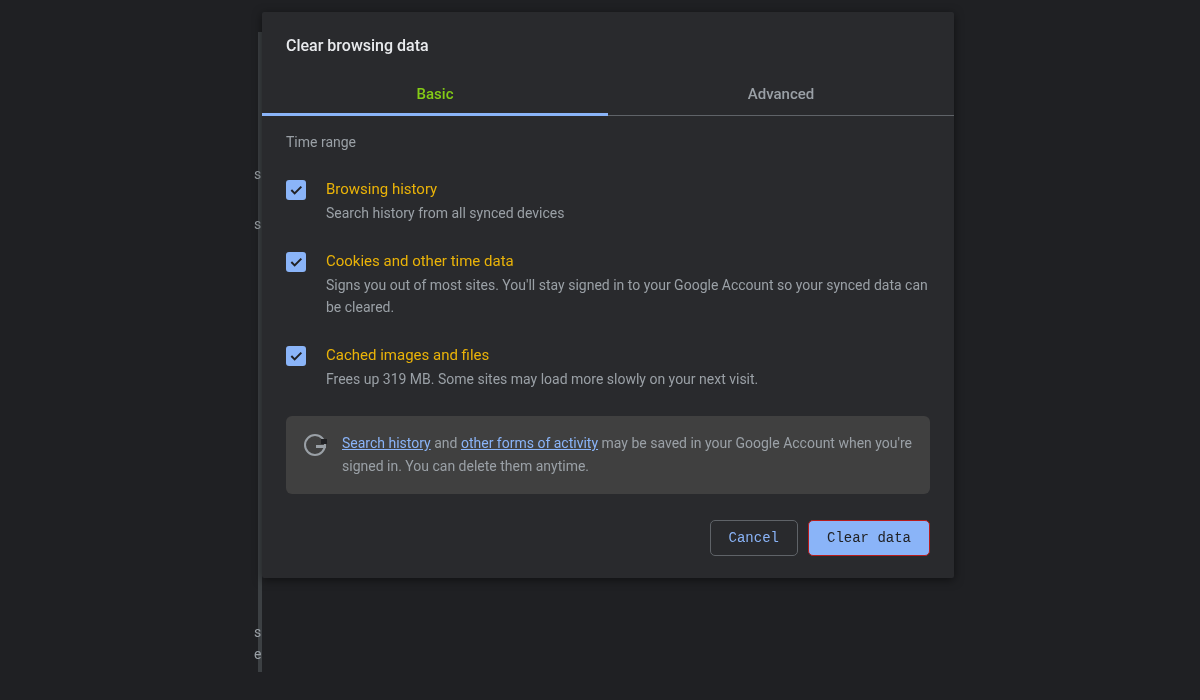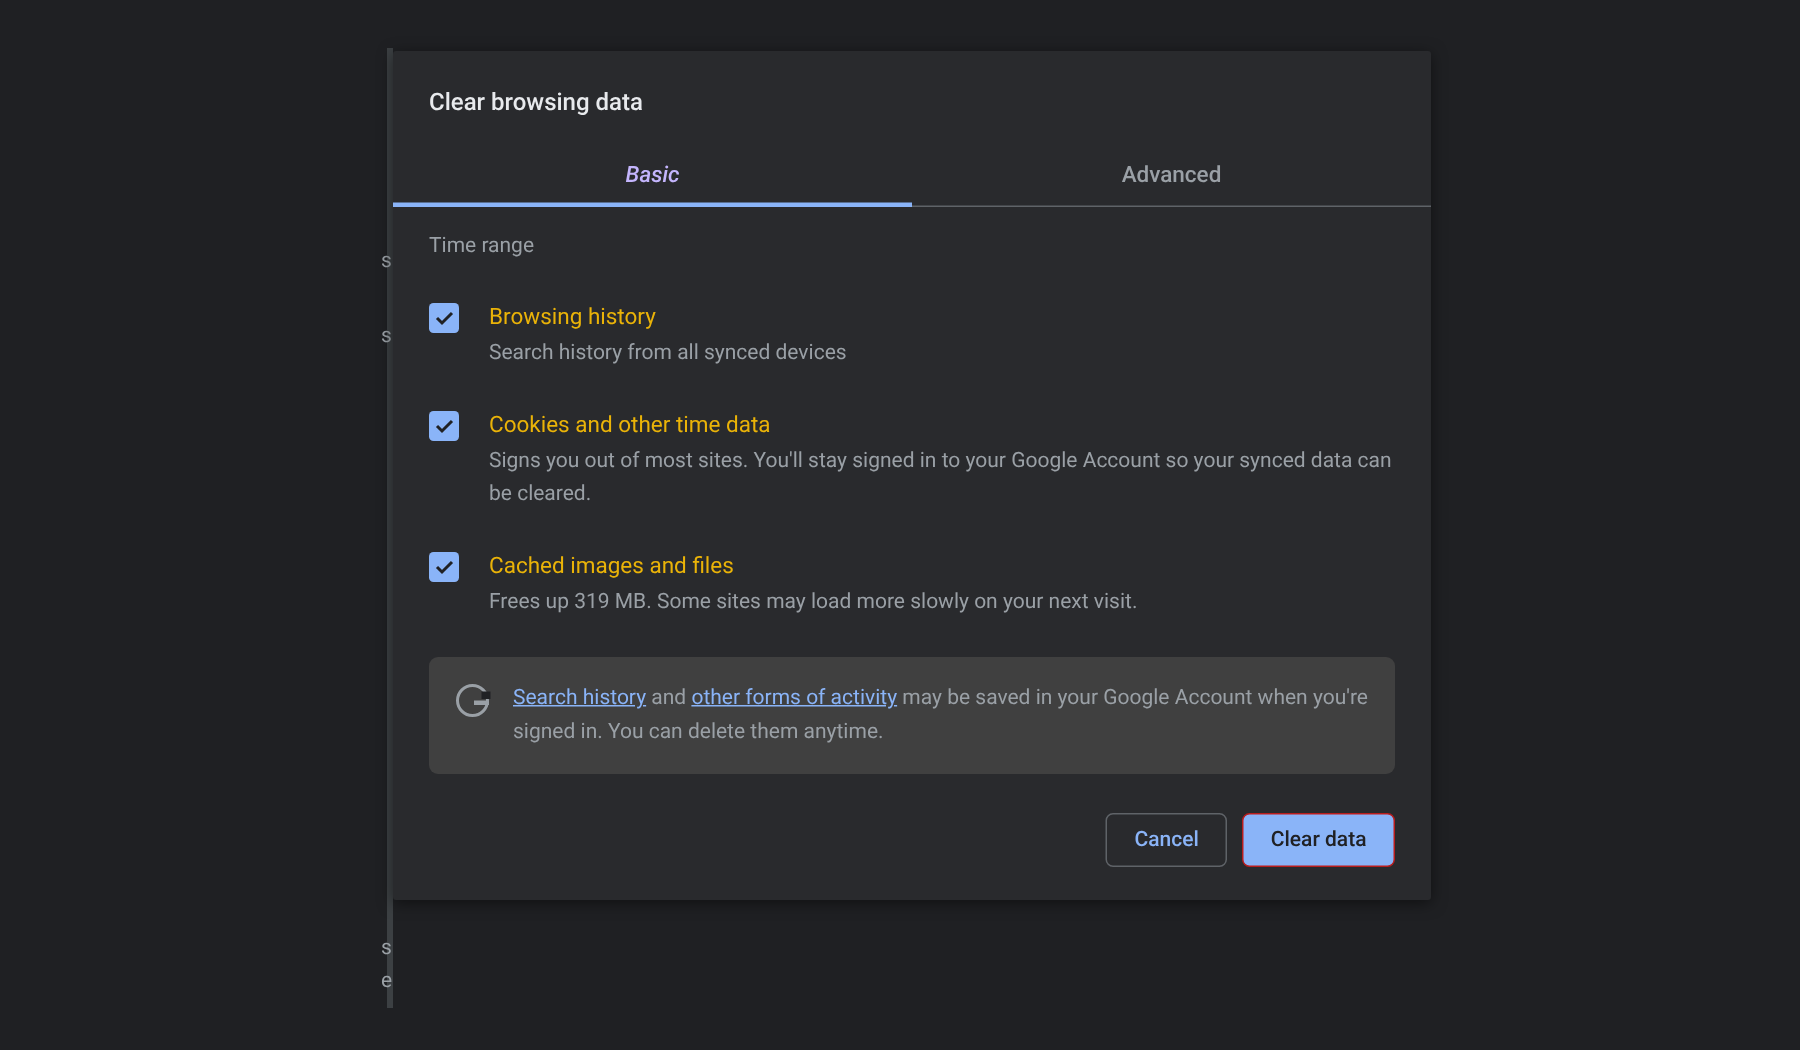--- a/index.html
+++ b/index.html
@@ -13,21 +13,21 @@
   .backdrop {
     position: absolute;
     left: 258px; top: 32px;
     width: 4px; height: 640px;
     background: #3c4043;
   }
   .frags { position: absolute; left: 254px; top: 36px; width: 0; }
   .frag { position: absolute; left: 0; color: #9aa0a6; font-size: 14px; white-space: nowrap; }
   .dialog {
     position: absolute;
-    left: 262px; top: 34px;
+    left: 262px; top: 12px;
     width: 692px;
     background: #292a2d;
     box-shadow: 0 2px 10px rgba(0,0,0,0.5);
     border-radius: 2px;
     padding-bottom: 22px;
   }
   .title {
     font-size: 16px;
     font-weight: 500;
     color: #e8eaed;
@@ -40,23 +40,22 @@
   .tab {
     flex: 1;
     text-align: center;
     font-size: 15px;
     padding: 10px 0 12px 0;
     color: #9aa0a6;
     cursor: pointer;
     font-weight: 500;
   }
   .tab.active {
-    color: #c4b5fd;
+    color: #84cc16;
     position: relative;
-    font-style: italic;
   }
   .tab.active::after {
     content: "";
     position: absolute;
     left: 0; right: 0; bottom: -1px;
     height: 3px;
     background: #8ab4f8;
   }
   .body { padding: 18px 24px 0 24px; }
   .row-range {
@@ -137,20 +136,21 @@
     width: 10px; height: 2.5px;
     background: #9aa0a6;
   }
   .notice-text { color: #9aa0a6; font-size: 14px; line-height: 23px; }
   .notice-text .lnk { color: #8ab4f8; text-decoration: underline; cursor: pointer; }
   .actions {
     display: flex;
     justify-content: flex-end;
     gap: 10px;
     padding: 26px 24px 0 24px;
+    font-family: Liberation Mono, monospace;
   }
   .btn {
     height: 36px;
     padding: 0 18px;
     border-radius: 5px;
     font-size: 14px;
     font-weight: 500;
     display: flex;
     align-items: center;
     cursor: pointer;

